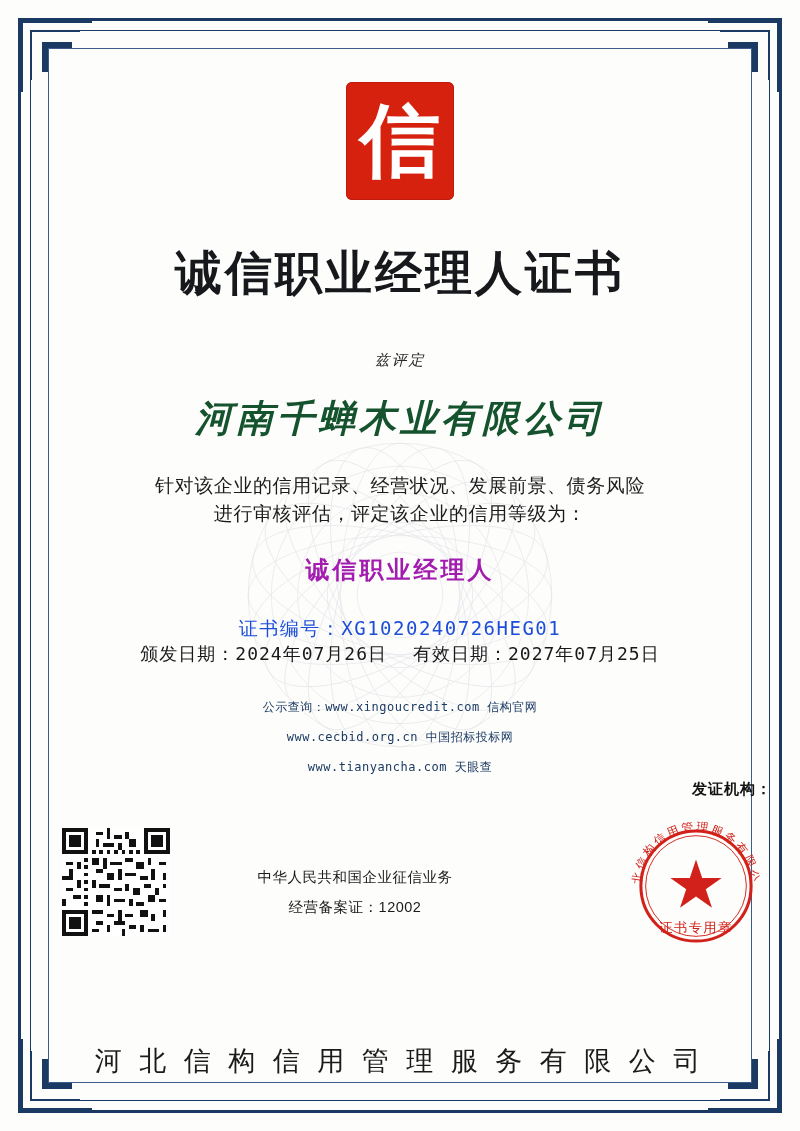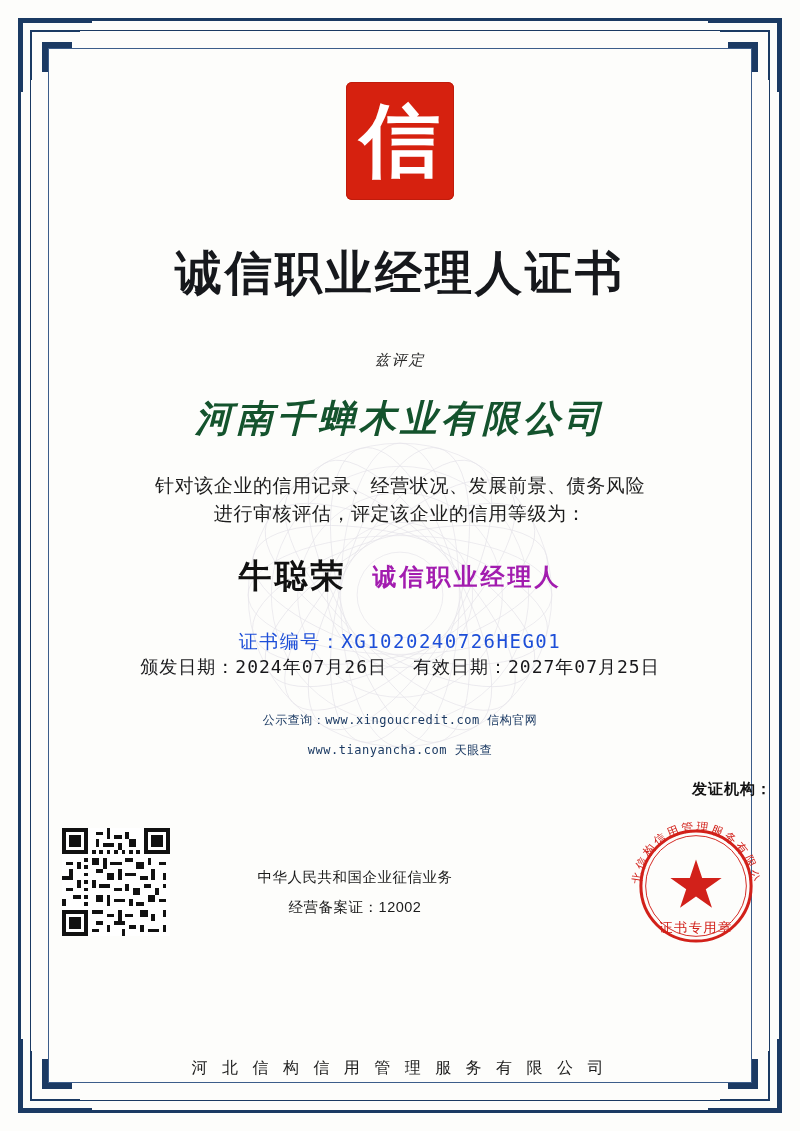--- a/index.html
+++ b/index.html
@@ -235,21 +235,21 @@
     width: 152px;
     height: 152px;
   }
 
   .footer {
     position: absolute;
     left: 0;
     right: 0;
     bottom: 52px;
     text-align: center;
-    font-size: 16px;
+    font-size: 27px;
     color: #1b1b1b;
     letter-spacing: 5px;
     font-weight: 500;
   }
 </style>
 </head>
 <body>
 
 <div class="certificate">
 
@@ -325,36 +325,39 @@
     <div class="sub-label">兹评定</div>
 
     <div class="company-name">河南千蝉木业有限公司</div>
 
     <div class="desc">
       <div>针对该企业的信用记录、经营状况、发展前景、债务风险</div>
       <div>进行审核评估，评定该企业的信用等级为：</div>
     </div>
 
     <div class="grade-row">
-      <span class="grade-name">牛聪荣</span>
       <span class="grade-value">诚信职业经理人</span>
     </div>
 
     <div class="cert-no">
       <span>证书编号：</span><span>XG1020240726HEG01</span>
     </div>
 
     <div class="dates">
       <span>颁发日期：</span><span>2024年07月26日</span><span class="gap"></span><span>有效日期：</span><span>2027年07月25日</span>
     </div>
 
     <div class="links">
       <div>
         <span>公示查询：</span><a href="#" style="color:inherit;text-decoration:none">www.xingoucredit.com</a>
         <span>信构官网</span>
+      </div>
+      <div>
+        <a href="#" style="color:inherit;text-decoration:none">www.cecbid.org.cn</a>
+        <span>中国招标投标网</span>
       </div>
       <div>
         <a href="#" style="color:inherit;text-decoration:none">www.tianyancha.com</a>
         <span>天眼查</span>
       </div>
     </div>
   </div>
 
   <div class="bottom">
 

